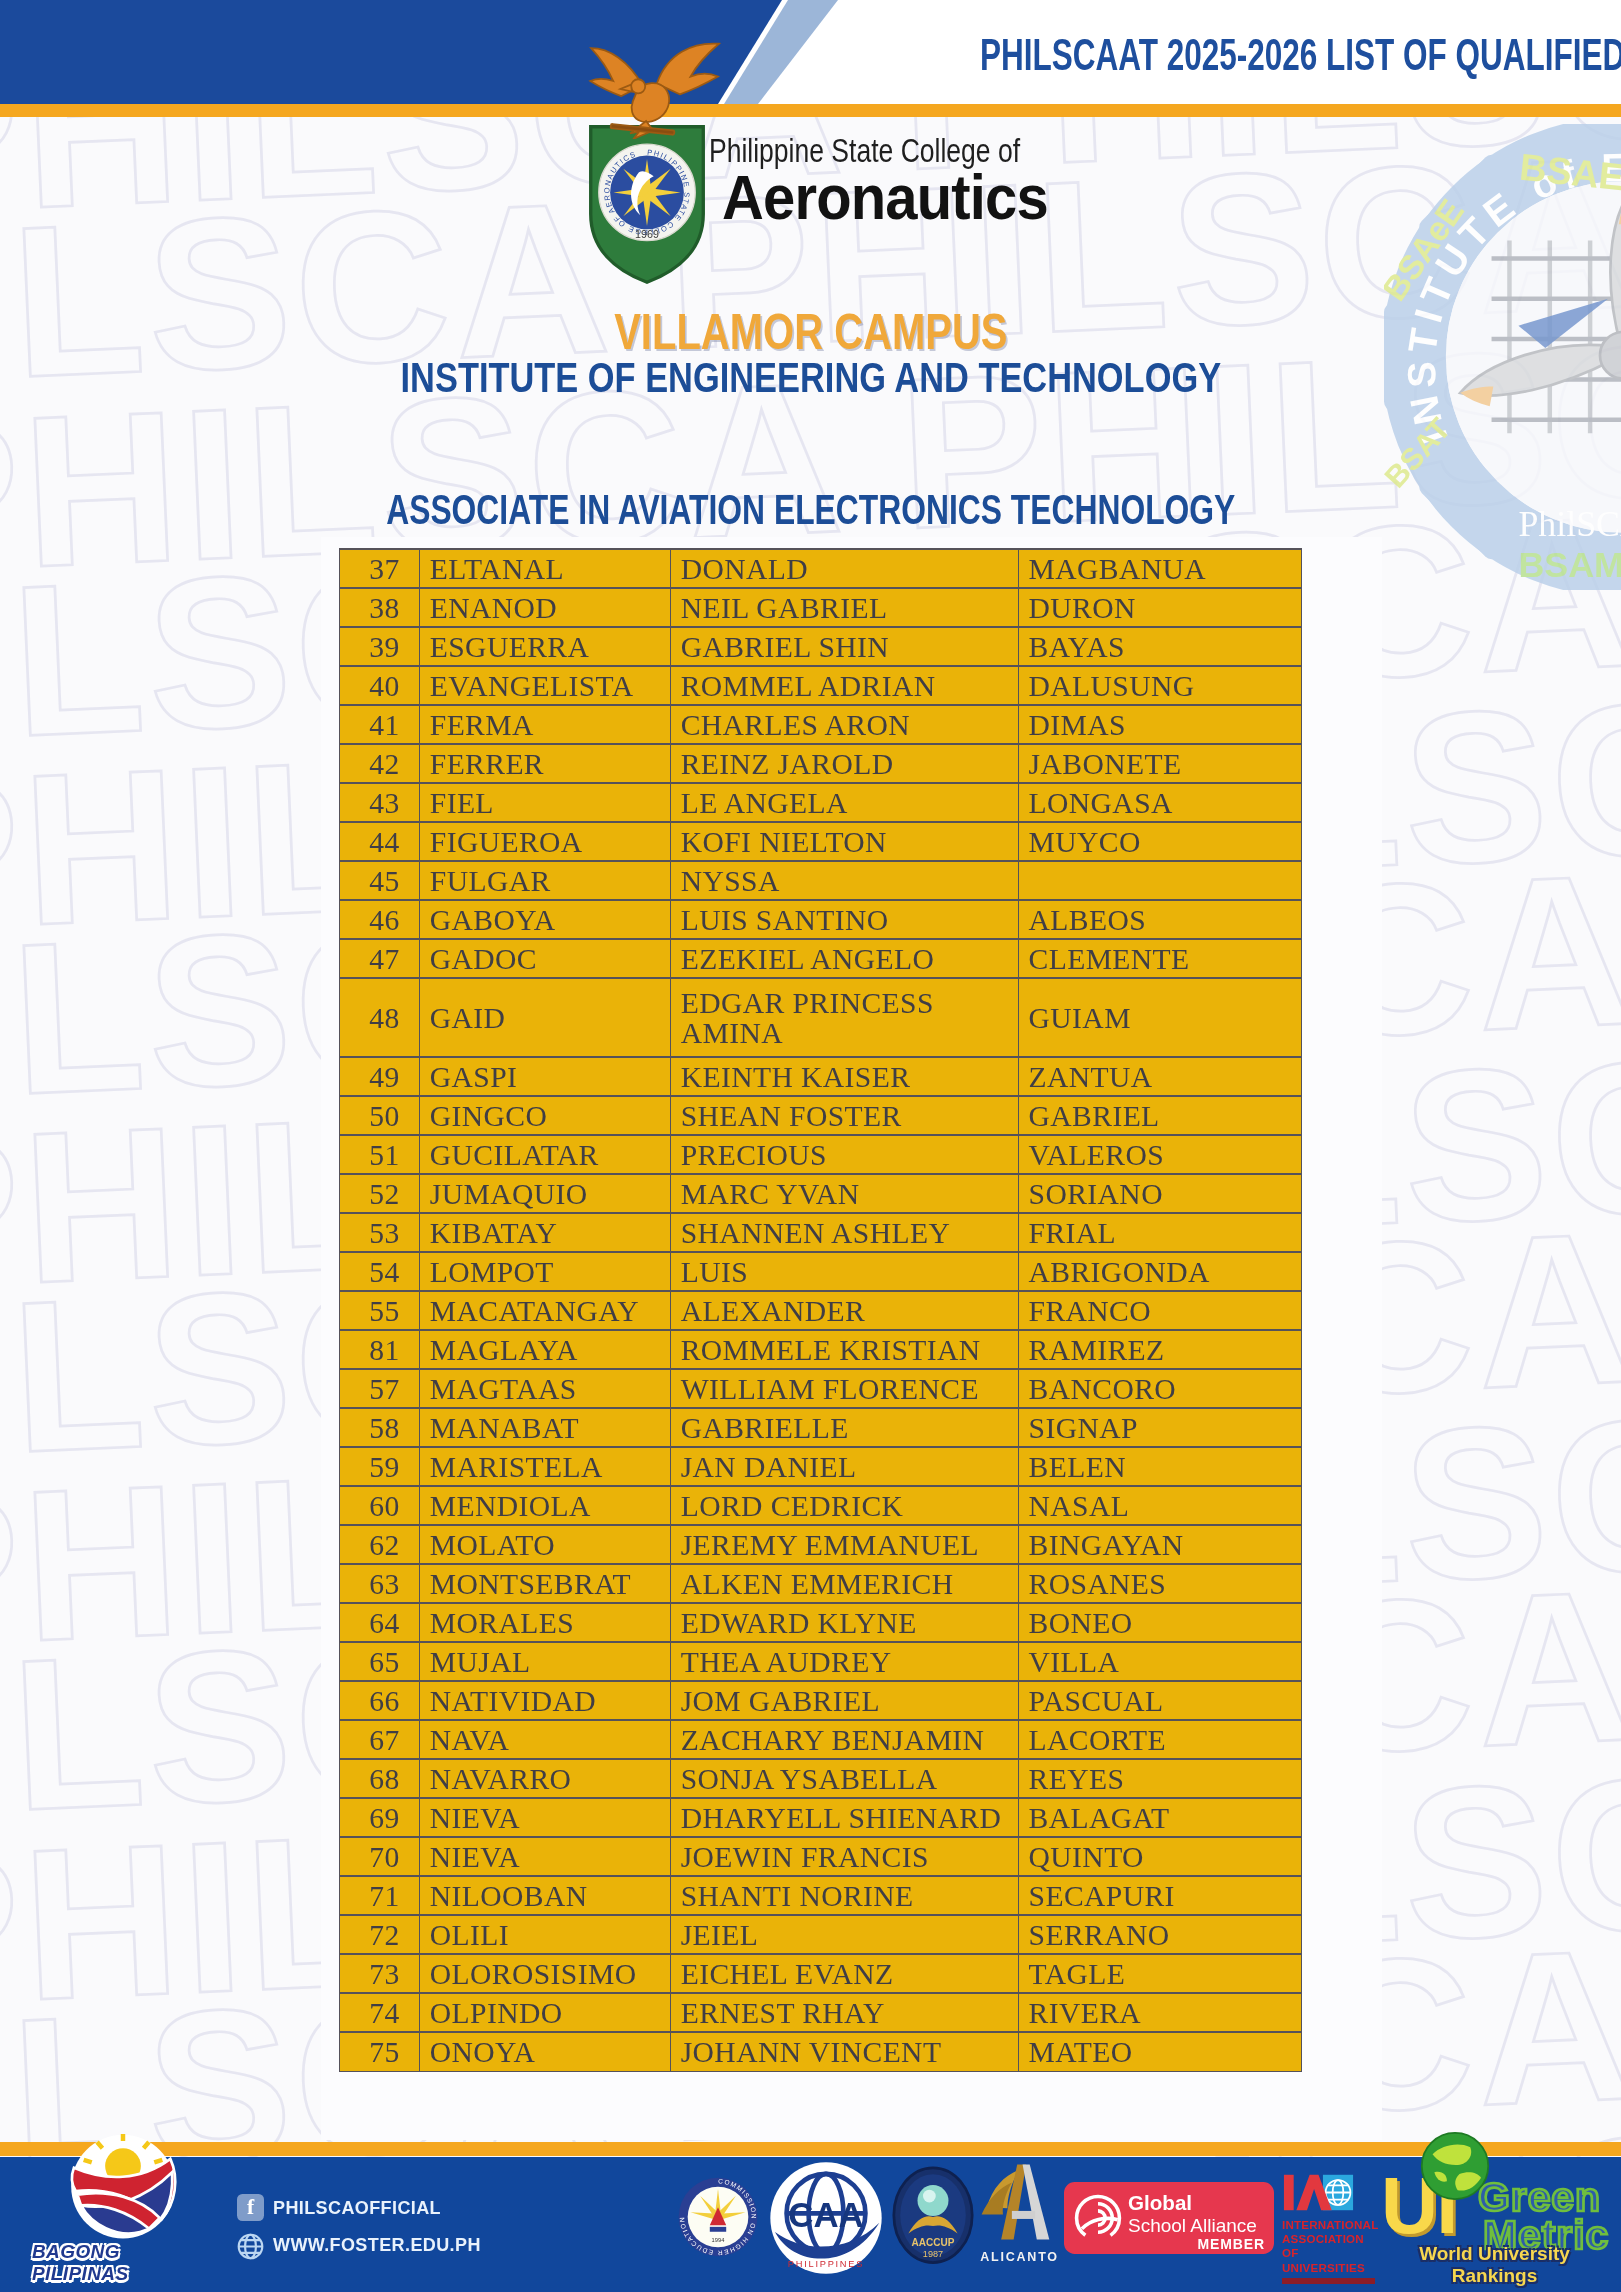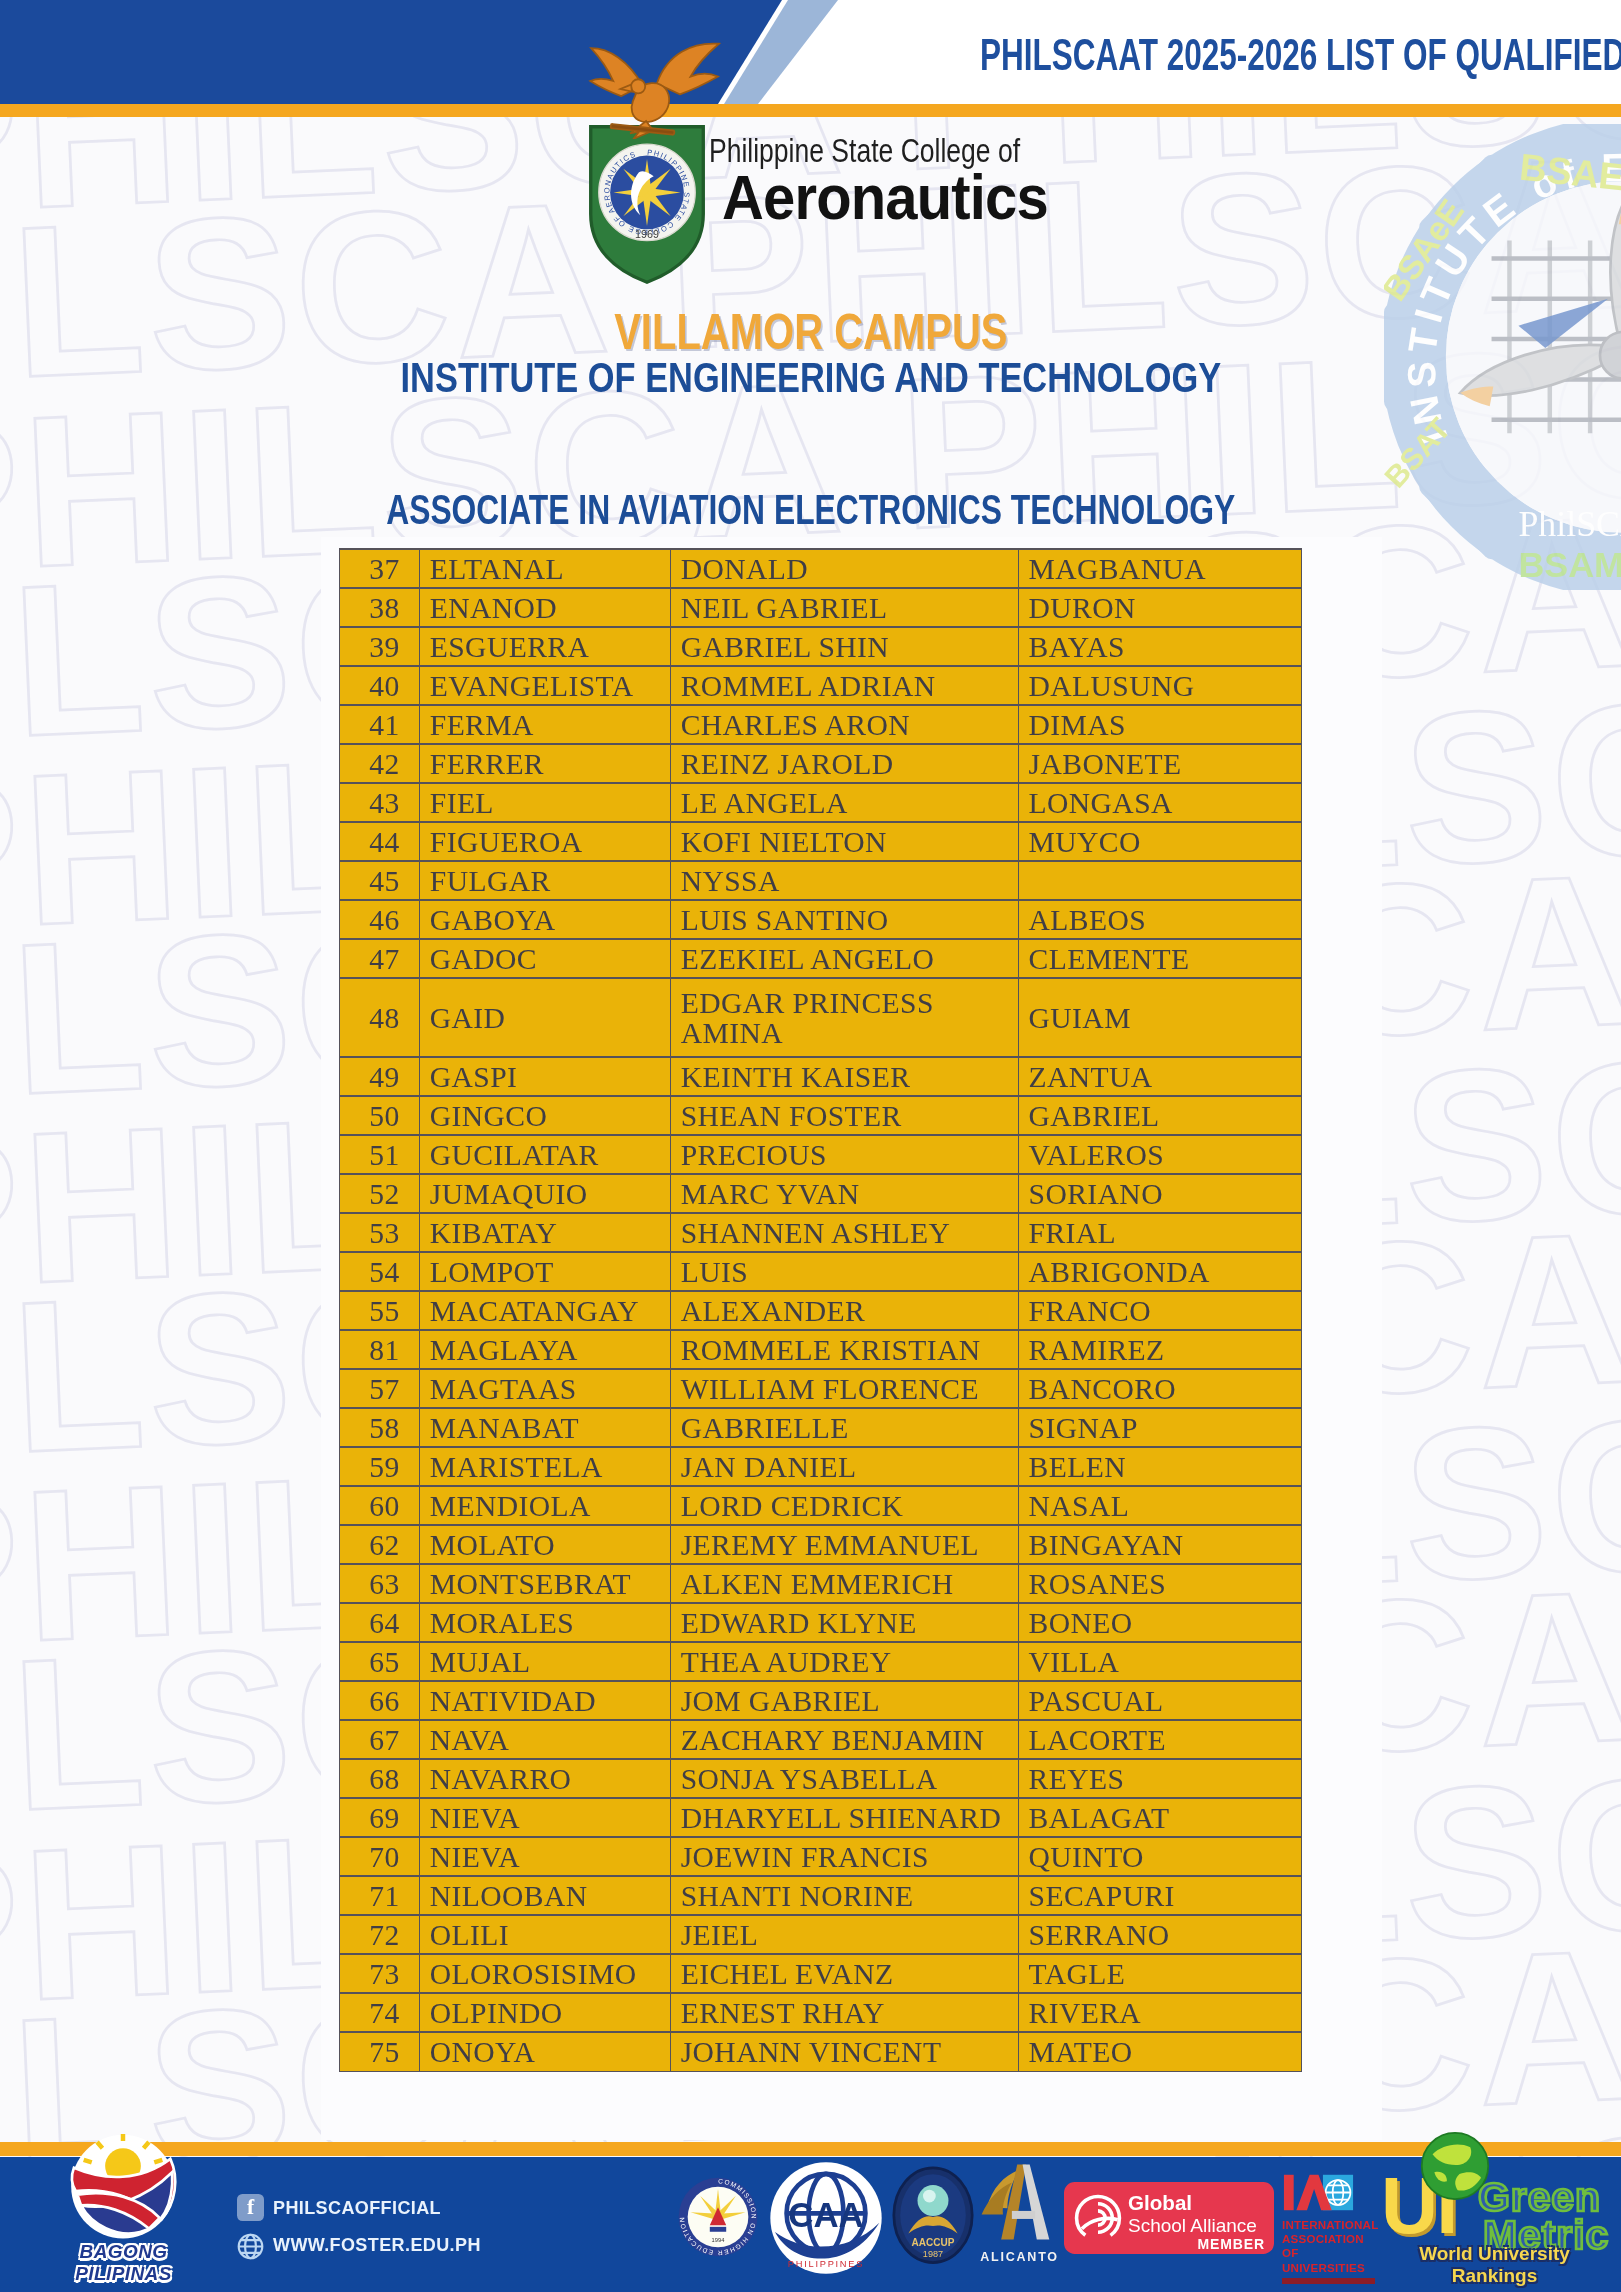--- a/index.html
+++ b/index.html
@@ -56,21 +56,21 @@
   table.apps tr.tall{height:79px;}
   td.c0{width:69px;text-align:center;padding:0;}
   td.c1{width:240px;}
   td.c2{width:337px;}
   td.c3{width:272px;}
 
   
   .ft-orange{position:absolute;left:0;top:2142px;width:1621px;height:14.3px;background:#f5a71f;z-index:3;}
   .ft-blue{position:absolute;left:0;top:2157px;width:1621px;height:136px;background:#11479c;z-index:3;}
   .ft-item{position:absolute;z-index:5;}
-  .bp-label{left:32px;top:2241px;width:183px;text-align:center;font-size:19px;font-weight:900;
+  .bp-label{left:32px;top:2241px;width:183px;text-align:left;font-size:19px;font-weight:900;
             font-style:italic;color:#20398f;letter-spacing:0.4px;
             text-shadow:-1.8px -1.8px 0 #fff,1.8px -1.8px 0 #fff,-1.8px 1.8px 0 #fff,1.8px 1.8px 0 #fff,0 2.7px 0 #fff;}
   .fb-ico{left:237px;top:2194px;width:27px;height:27px;background:#7f9cc9;border-radius:5.4px;
           color:#fff;font-weight:bold;font-size:21.5px;text-align:center;line-height:27px;
           font-family:"Liberation Serif",serif;}
   .ft-link{font-size:18px;font-weight:bold;color:#e9f2fc;letter-spacing:0.4px;white-space:nowrap;}
   .fb-label{left:273px;top:2198px;}
   .web-label{left:273px;top:2235px;}
   .web-ico{left:236px;top:2232px;}
 

